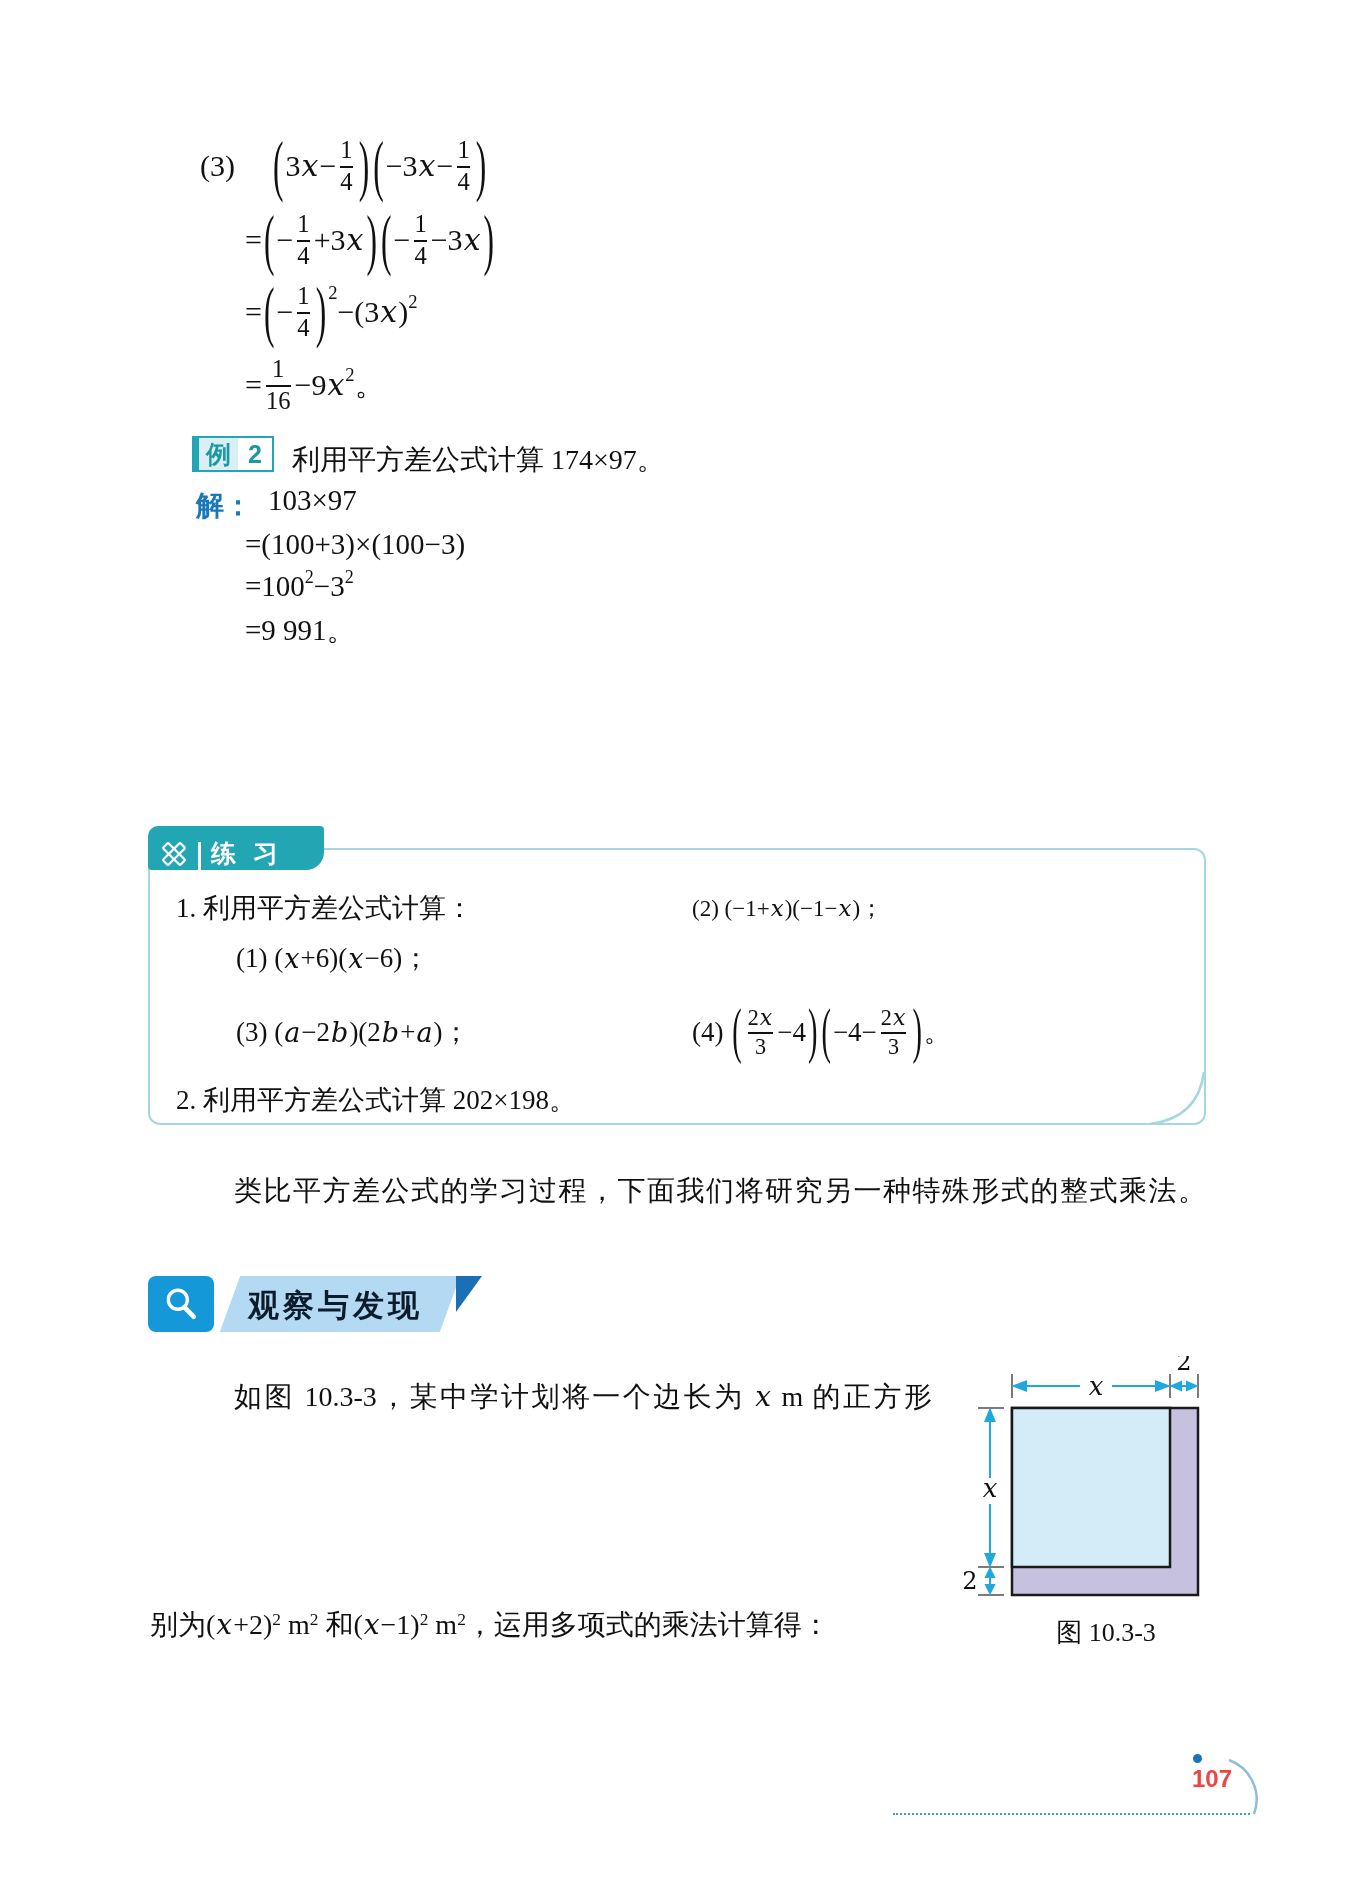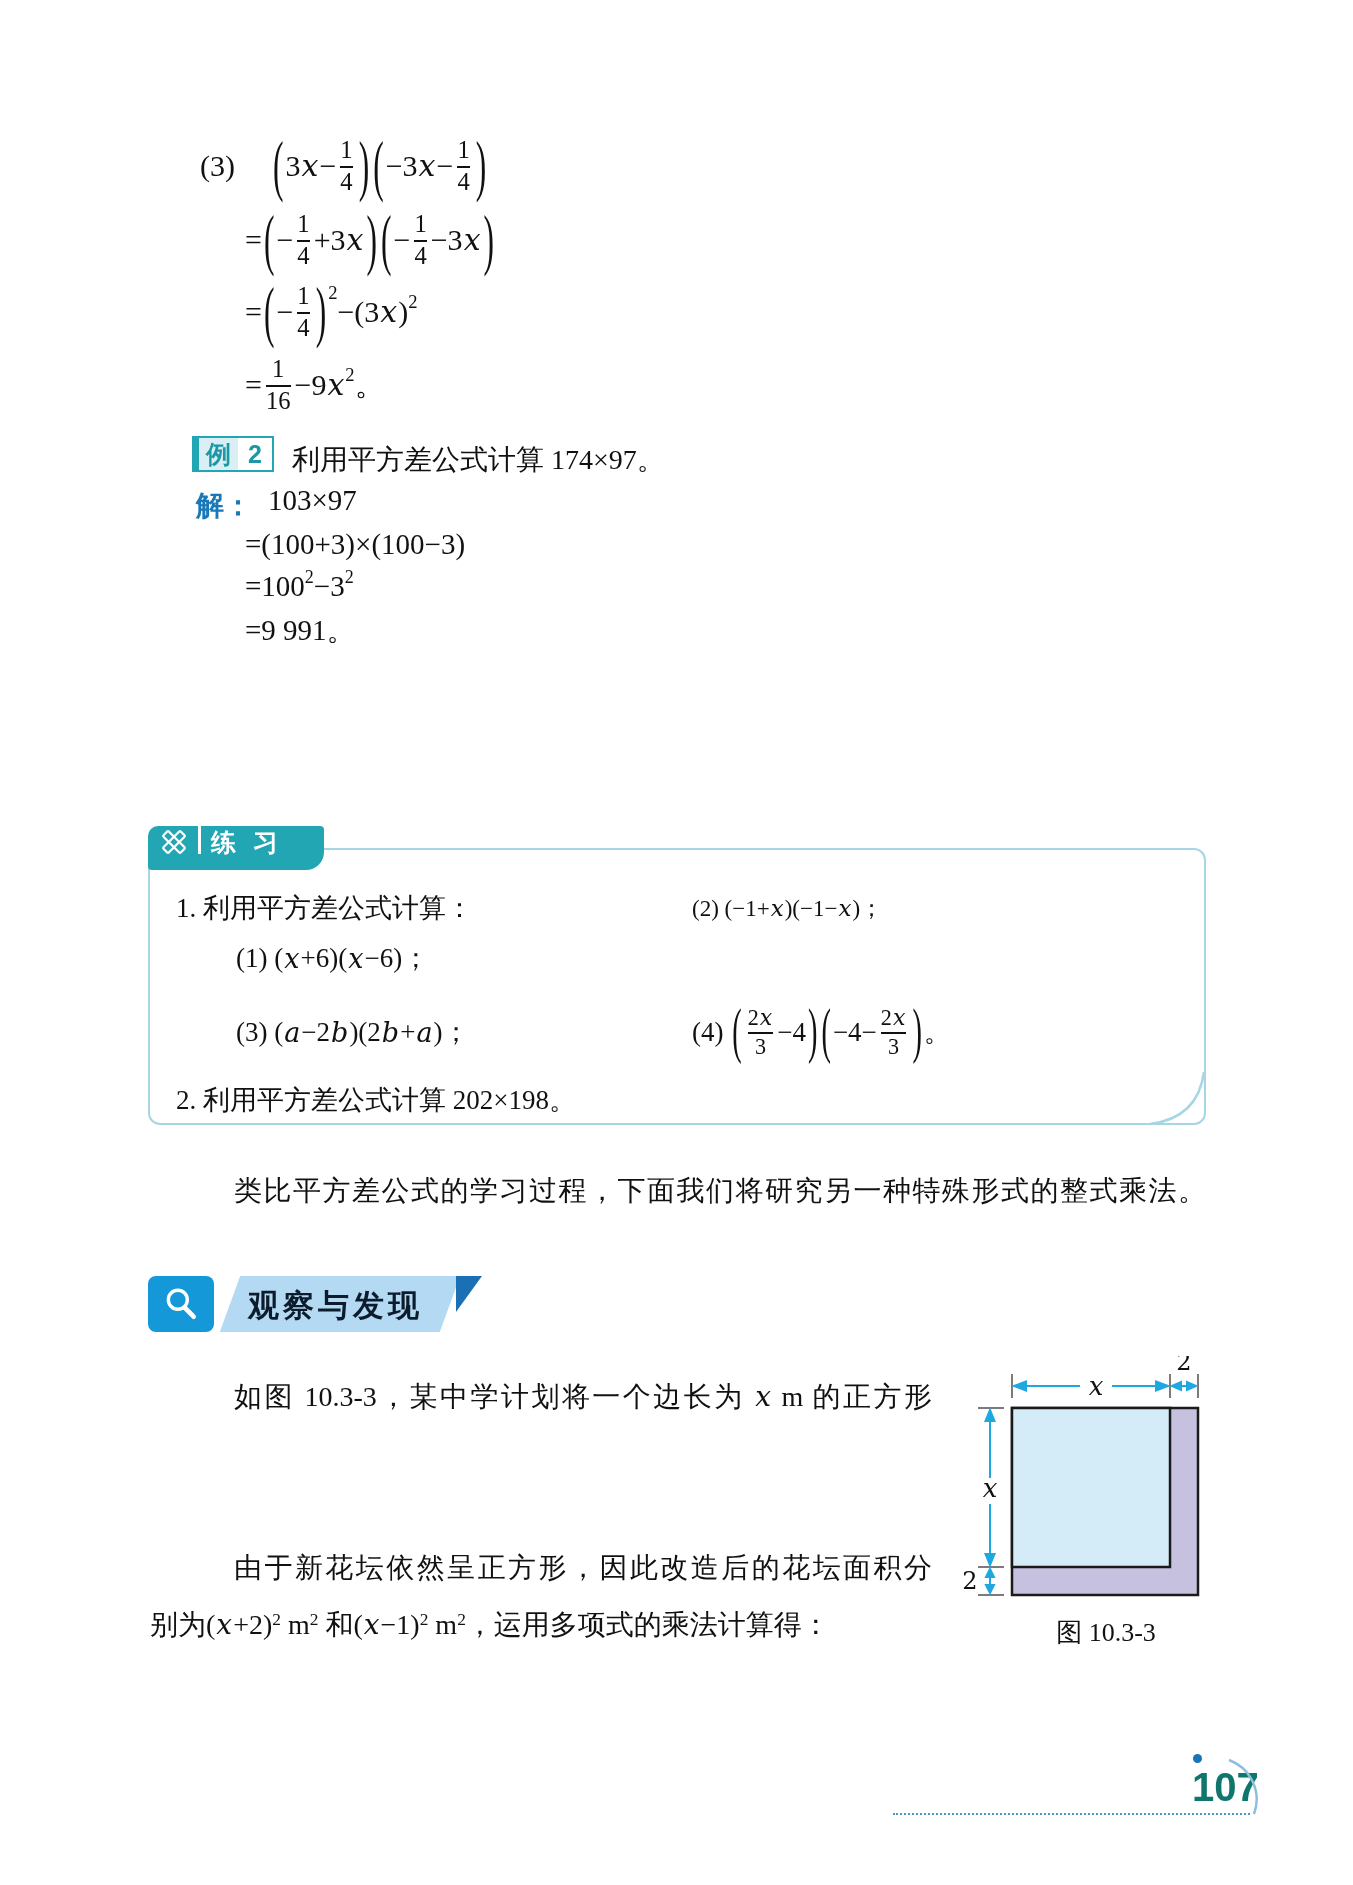--- a/index.html
+++ b/index.html
@@ -26,21 +26,21 @@
             font-weight:bold;font-size:25px;display:flex;align-items:center;padding:0 7px;}
   .ex-badge-num{background:#fff;color:#1C97A6;font-family:"Liberation Sans",sans-serif;
             font-weight:bold;font-size:25px;display:flex;align-items:center;padding:0 10px;}
   .solve{position:absolute;font-family:"Liberation Sans",sans-serif;font-weight:bold;
          font-size:28px;color:#1878B8;}
 
   
   .practice-box{position:absolute;left:148px;top:848px;width:1058px;height:277px;
          border:2px solid #A6D6E4;border-radius:12px;background:#fff;box-sizing:border-box;}
   .practice-badge{position:absolute;left:148px;top:826px;width:176px;height:44px;background:#23A6B4;
-         border-radius:10px 4px 18px 4px;display:flex;align-items:flex-start;padding-left:10px;
+         border-radius:10px 4px 18px 4px;display:flex;align-items:flex-end;padding-left:10px;
          box-sizing:border-box;z-index:2;}
   .practice-badge .divider{width:3px;height:28px;background:#fff;margin:0 10px 0 8px;}
   .practice-badge .plabel{color:#fff;font-family:"Liberation Sans",sans-serif;font-weight:bold;
          font-size:25px;letter-spacing:5px;}
 
   
   .obs-square{position:absolute;left:148px;top:1276px;width:66px;height:56px;background:#1598D8;
          border-radius:8px;display:flex;align-items:center;justify-content:center;}
   .obs-para{position:absolute;left:230px;top:1276px;width:220px;height:56px;background:#B3D9F3;
          transform:skewX(-20deg);}
@@ -49,21 +49,21 @@
   .obs-title{position:absolute;left:248px;top:1285px;font-family:"Liberation Sans",sans-serif;
          font-weight:bold;font-size:31px;color:#0c1c2c;letter-spacing:4px;}
 
   
   .fig-caption{position:absolute;left:1000px;top:1615px;width:212px;text-align:center;font-size:26px;}
 
   
   .footer-chapter{position:absolute;left:800px;top:1772px;width:370px;text-align:right;
          font-style:italic;font-size:26px;color:#1a1a1a;}
   .footer-page{position:absolute;left:1192px;top:1765px;font-family:"Liberation Sans",sans-serif;
-         font-weight:bold;font-size:40px;color:#0f766e;}
+         font-weight:bold;font-size:24px;color:#ef4444;}
   .footer-dotted{position:absolute;left:893px;top:1813px;width:357px;height:0;
          border-top:2px dotted #4D94C7;}
   .footer-dot{position:absolute;left:1193px;top:1754px;width:9px;height:9px;border-radius:50%;
          background:#1A74B8;}
 </style>
 </head>
 <body>
 
 <div class="page">
 
@@ -235,21 +235,20 @@
   <div class="obs-tri"></div>
   <div class="obs-square">
     <svg width="38" height="38" viewBox="0 0 36 36">
       <circle cx="15" cy="14" r="9" stroke="#ffffff" stroke-width="3.2" fill="none"></circle>
       <line x1="21.5" y1="21.5" x2="30" y2="30" stroke="#ffffff" stroke-width="4.5" stroke-linecap="round"></line>
     </svg>
   </div>
   <div class="obs-title">观察与发现</div>
 
   <div class="tline just ind" style="left:150px;top:1378px;width:782px;"><span class="mt">如图 10.3-3，某中学计划将一个边长为 </span><span class="mi">x</span><span class="mt"> m 的正方形</span></div>
-  <div class="tline just ind" style="left:150px;top:1549px;width:782px;"><span class="mt">由于新花坛依然呈正方形，因此改造后的花坛面积分</span></div>
   <div class="tline" style="left:150px;top:1606px;width:800px;"><span class="mt">别为(</span><span class="mi">x</span><span class="mt">+2)</span><span class="msup">2</span><span class="mt"> m</span><span class="msup">2</span><span class="mt"> 和(</span><span class="mi">x</span><span class="mt">−1)</span><span class="msup">2</span><span class="mt"> m</span><span class="msup">2</span><span class="mt">，运用多项式的乘法计算得：</span></div>
 
   <svg style="position:absolute;left:930px;top:1356px;" width="300" height="256" viewBox="0 0 300 256">
     <rect x="82" y="52" width="186" height="187" fill="#C6C1DF" stroke="#1a1a1a" stroke-width="2.5"></rect>
     <rect x="82" y="52" width="158" height="159" fill="#D4ECF7" stroke="#1a1a1a" stroke-width="2.5"></rect>
     <g stroke="#333" stroke-width="1.3">
       <line x1="82" y1="18" x2="82" y2="42"></line>
       <line x1="240" y1="18" x2="240" y2="42"></line>
       <line x1="268" y1="18" x2="268" y2="42"></line>
       <line x1="48" y1="52" x2="74" y2="52"></line>

